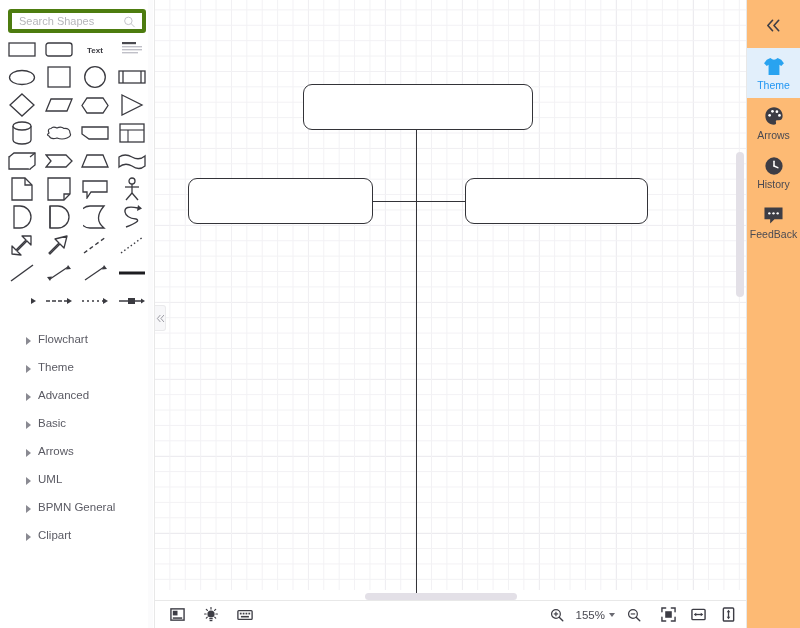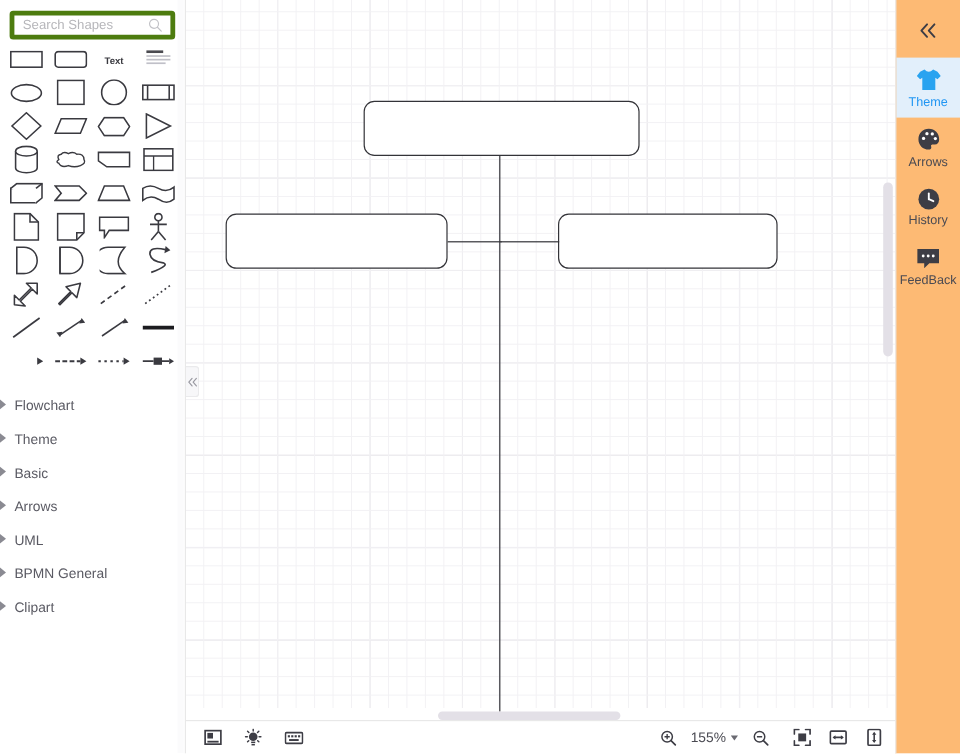--- a/index.html
+++ b/index.html
@@ -87,23 +87,23 @@
     height: 28px;
     display: flex;
     align-items: center;
     justify-content: center;
     cursor: grab;
   }
   .shape-cell svg { display: block; }
 
   .category-list { padding-top: 10px; }
   .cat-item {
-    display: flex; align-items: flex-start;
+    display: flex; align-items: flex-end;
     gap: 7px;
-    padding: 8px 0 8px 0;
+    padding: 8px 0 8px 26px;
     font-size: 11.5px;
     color: #5a5a63;
     cursor: pointer;
     user-select: none;
   }
 
   .left-scrollbar {
     position: absolute;
     right: 1px; top: 0;
     width: 5px; height: 628px;
@@ -525,20 +525,24 @@
     </div>
 
     <div class="category-list">
       <div class="cat-item">
         <span class="caret-right"></span>
         <span>Flowchart</span>
       </div>
       <div class="cat-item">
         <span class="caret-right"></span>
         <span>Theme</span>
+      </div>
+      <div class="cat-item">
+        <span class="caret-right"></span>
+        <span>Advanced</span>
       </div>
       <div class="cat-item">
         <span class="caret-right"></span>
         <span>Basic</span>
       </div>
       <div class="cat-item">
         <span class="caret-right"></span>
         <span>Arrows</span>
       </div>
       <div class="cat-item">

